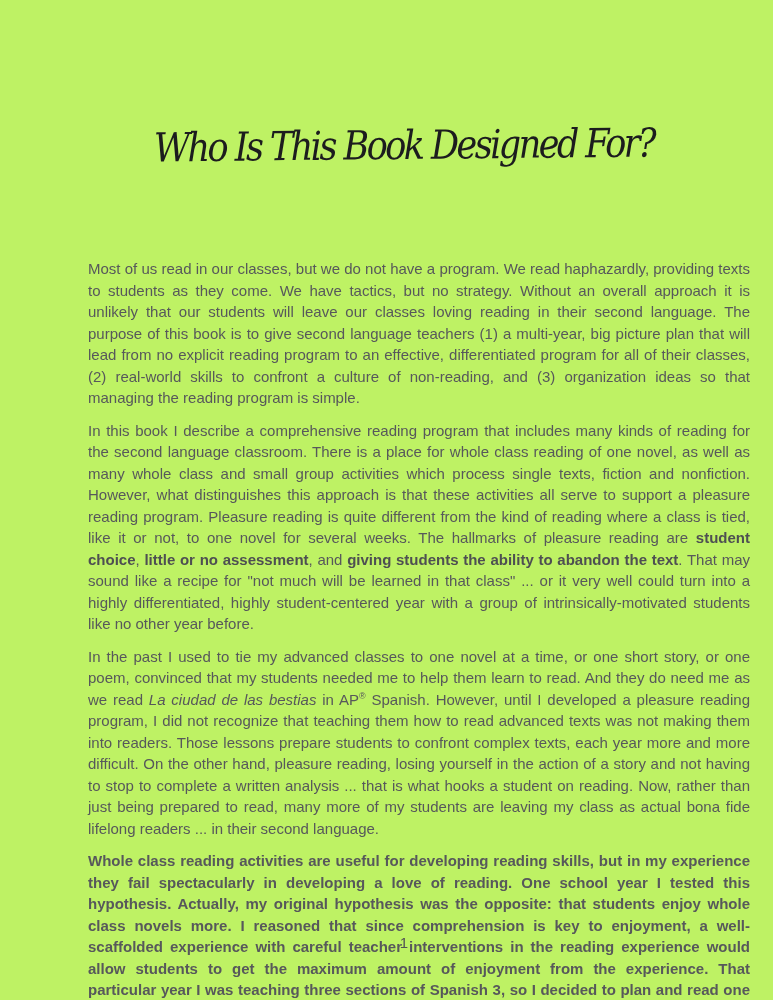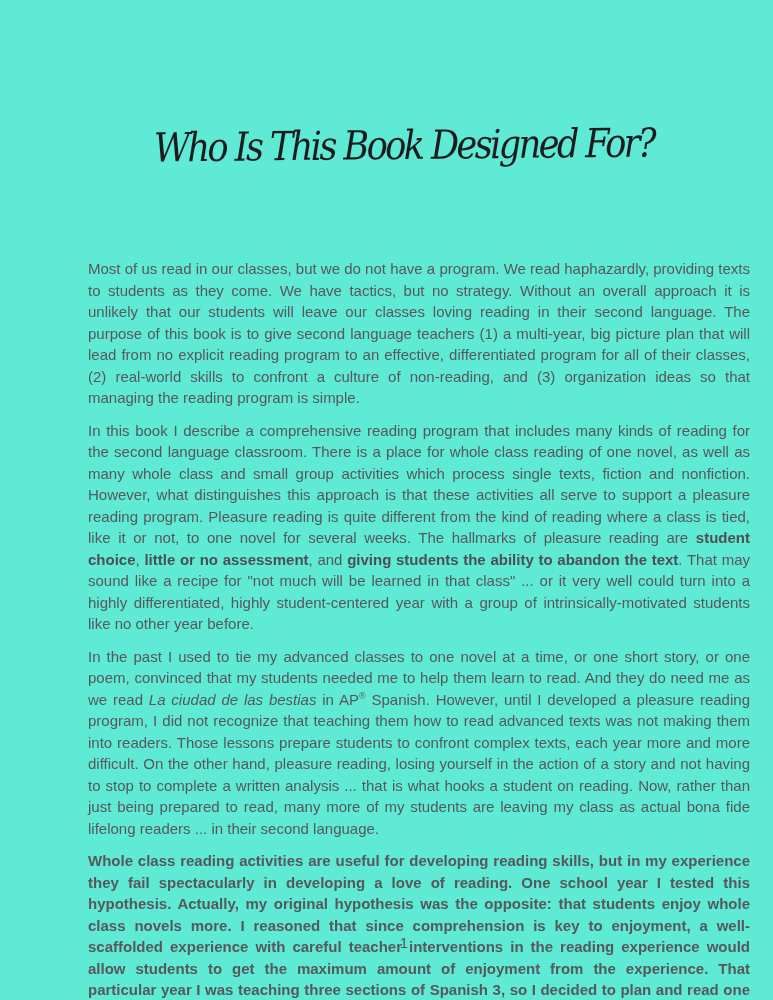--- a/index.html
+++ b/index.html
@@ -4,21 +4,21 @@
 <style>
   html, body {
     margin: 0;
     padding: 0;
     background: #ffffff;
   }
   .page {
     position: relative;
     width: 773px;
     height: 1000px;
-    background: #5eead4;
+    background: #bef264;
     overflow: hidden;
     font-family: "Liberation Sans", sans-serif;
   }
   .chapter-title {
     position: absolute;
     top: 122px;
     left: 73px;
     width: 662px;
     margin: 0;
     text-align: center;

